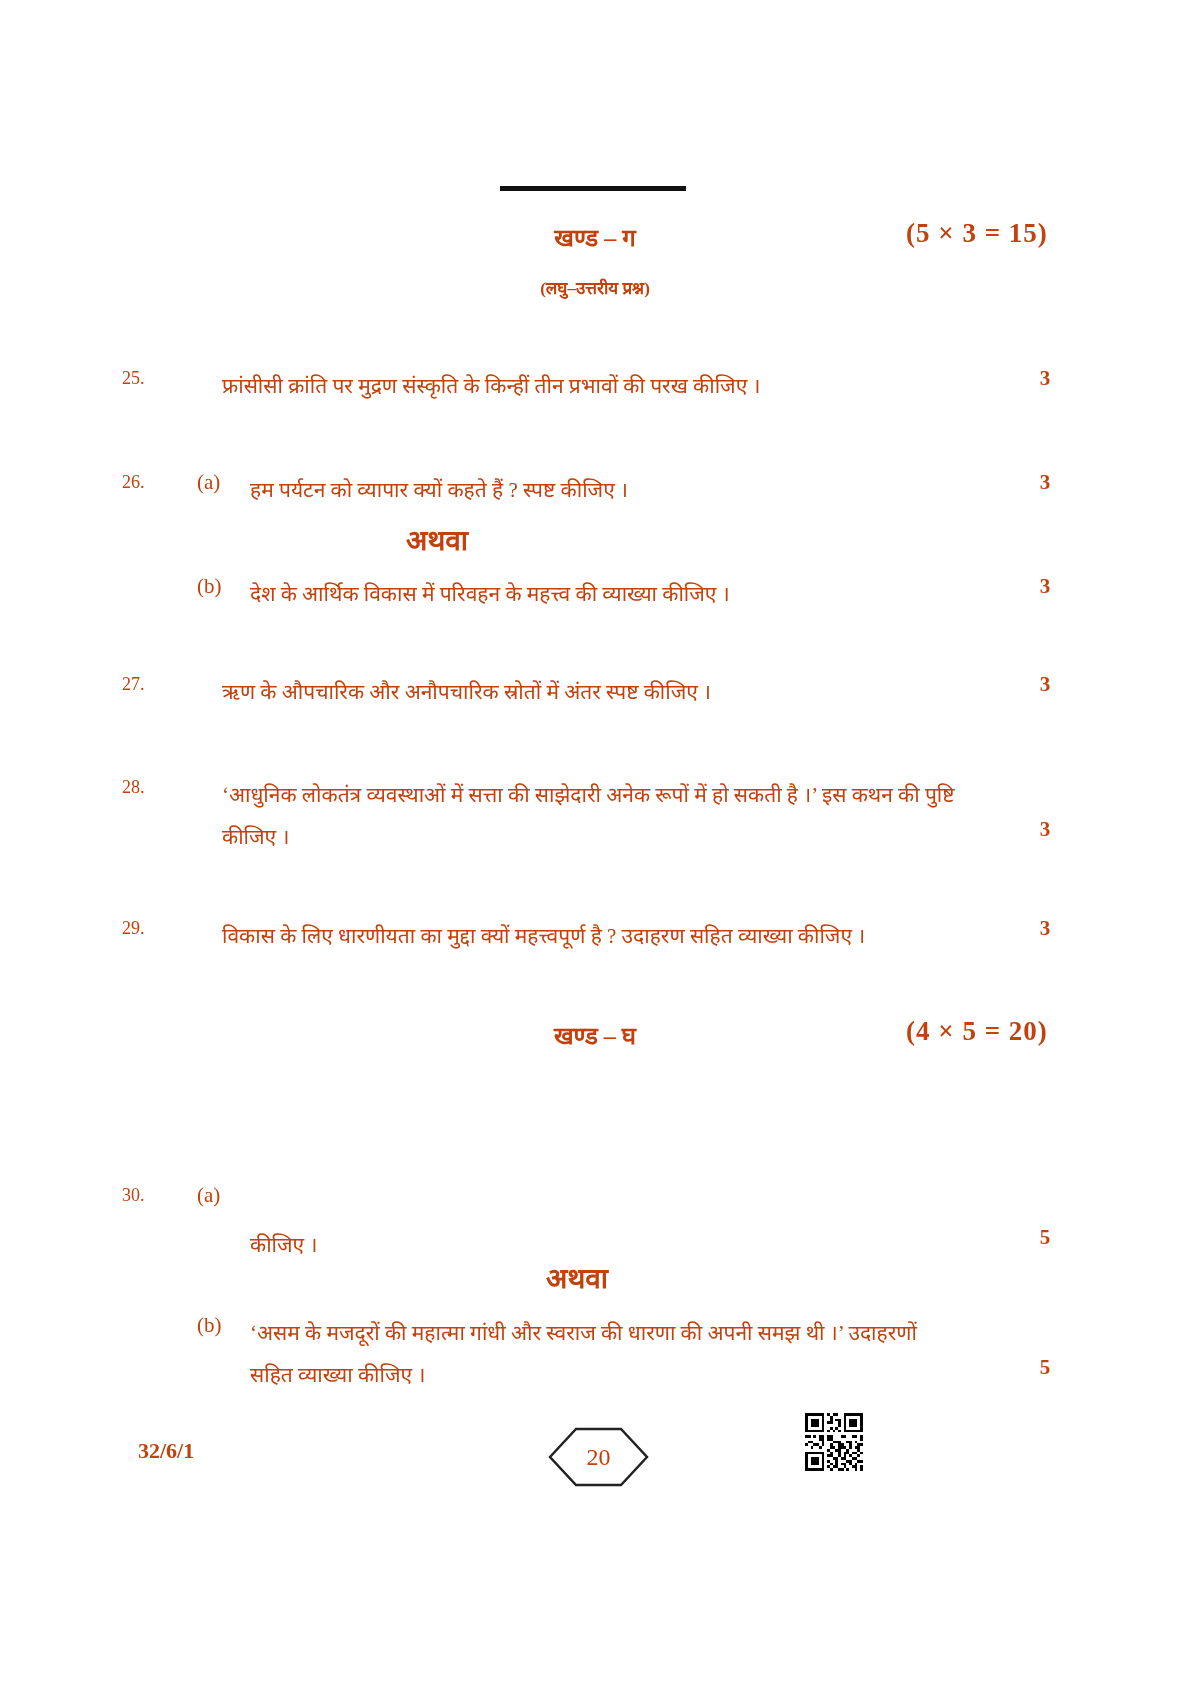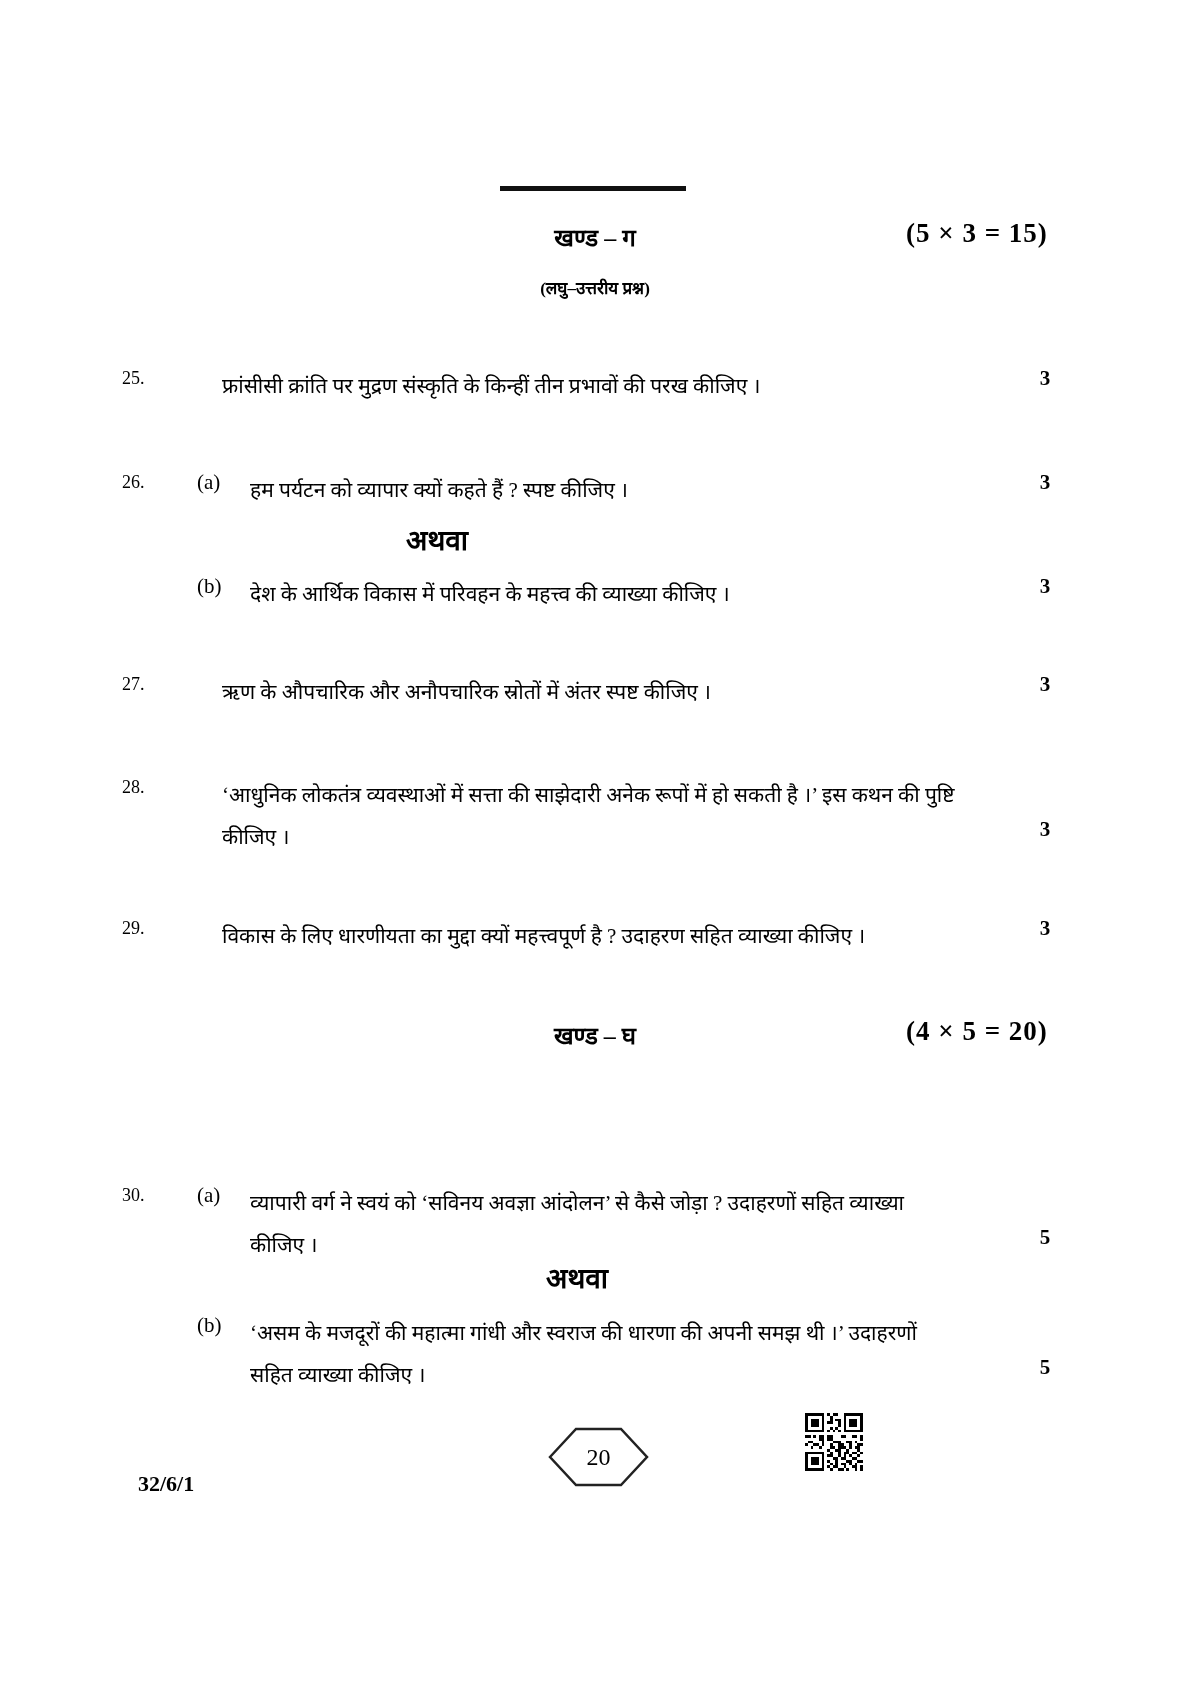--- a/index.html
+++ b/index.html
@@ -2,36 +2,36 @@
 <html><head>
 <meta charset="utf-8">
 <style>
   html,body { margin:0; padding:0; background:#e8e8e8; }
   .page {
     position:relative;
     width:1190px; height:1683px;
     margin:0 auto;
     background:#ffffff;
     font-family:"Liberation Serif","DejaVu Serif",serif;
-    color:#000000;
+    color:#c2410c;
     overflow:hidden;
   }
   .sep-line { position:absolute; left:500px; top:186px; width:186px; height:5px; background:#111; }
   .sec-title   { position:absolute; left:500px; top:220px; width:190px; text-align:center; font-size:24px; font-weight:bold; }
   .sec-marks   { position:absolute; left:906px; top:218px; font-size:27px; font-weight:bold; letter-spacing:1px; }
   .sec-subtitle{ position:absolute; left:0; right:0; top:276px; text-align:center; font-size:17px; font-weight:bold; }
   .qrow  { position:absolute; left:0; width:1190px; font-size:21px; line-height:32px; }
   .qrow.two { line-height:42px; }
   .qnum  { position:absolute; left:122px; top:0; font-size:18px; }
   .qletter { position:absolute; left:197px; top:0; font-size:21px; }
   .qtext { position:absolute; left:222px; top:0; width:745px;margin-top:8px; }
   .qtext.sub { left:250px; width:720px; }
   .qmarks { position:absolute; left:1030px; top:0; width:30px; text-align:center; font-size:21px; font-weight:bold; }
   .or-label { position:absolute; font-size:28px; font-weight:bold; }
-  .footer-code { position:absolute; left:138px; top:1438px; font-size:22px; font-weight:bold;margin-top:33px; }
+  .footer-code { position:absolute; left:138px; top:1438px; font-size:22px; font-weight:bold; }
   .hexagon { position:absolute; left:548px; top:1426px; width:101px; height:62px; }
   .hexagon .pageno {
     position:absolute; left:0; top:0; width:101px; height:62px;
     display:flex; align-items:center; justify-content:center;
     font-size:24px; font-weight:normal;
   }
   .qrcode { position:absolute; left:805px; top:1413px; width:58px; height:58px; }
 </style>
 </head>
 <body>
@@ -82,21 +82,21 @@
     <span class="qtext">विकास के लिए धारणीयता का मुद्दा क्यों महत्त्वपूर्ण है ? उदाहरण सहित व्याख्या कीजिए ।</span>
     <span class="qmarks">3</span>
   </div>
 
   <div class="sec-title" style="top:1018px">खण्ड – घ</div>
   <div class="sec-marks" style="top:1016px">(4 × 5 = 20)</div>
 
   <div class="qrow two" style="top:1174px">
     <span class="qnum">30.</span>
     <span class="qletter">(a)</span>
-    <span class="qtext sub"><span>व्यापारी वर्ग ने स्वयं को ‘सविनय अवज्ञा आंदोलन’ से कैसे जोड़ा ? उदाहरणों सहित व्याख्या</span><br><span>कीजिए ।</span></span>
+    <span class="qtext sub"><br><span>कीजिए ।</span></span>
     <span class="qmarks" style="top:42px">5</span>
   </div>
 
   <div class="or-label" style="left:546px; top:1258px">अथवा</div>
 
   <div class="qrow two" style="top:1304px">
     <span class="qletter">(b)</span>
     <span class="qtext sub"><span>‘असम के मजदूरों की महात्मा गांधी और स्वराज की धारणा की अपनी समझ थी ।’ उदाहरणों</span><br><span>सहित व्याख्या कीजिए ।</span></span>
     <span class="qmarks" style="top:42px">5</span>
   </div>

